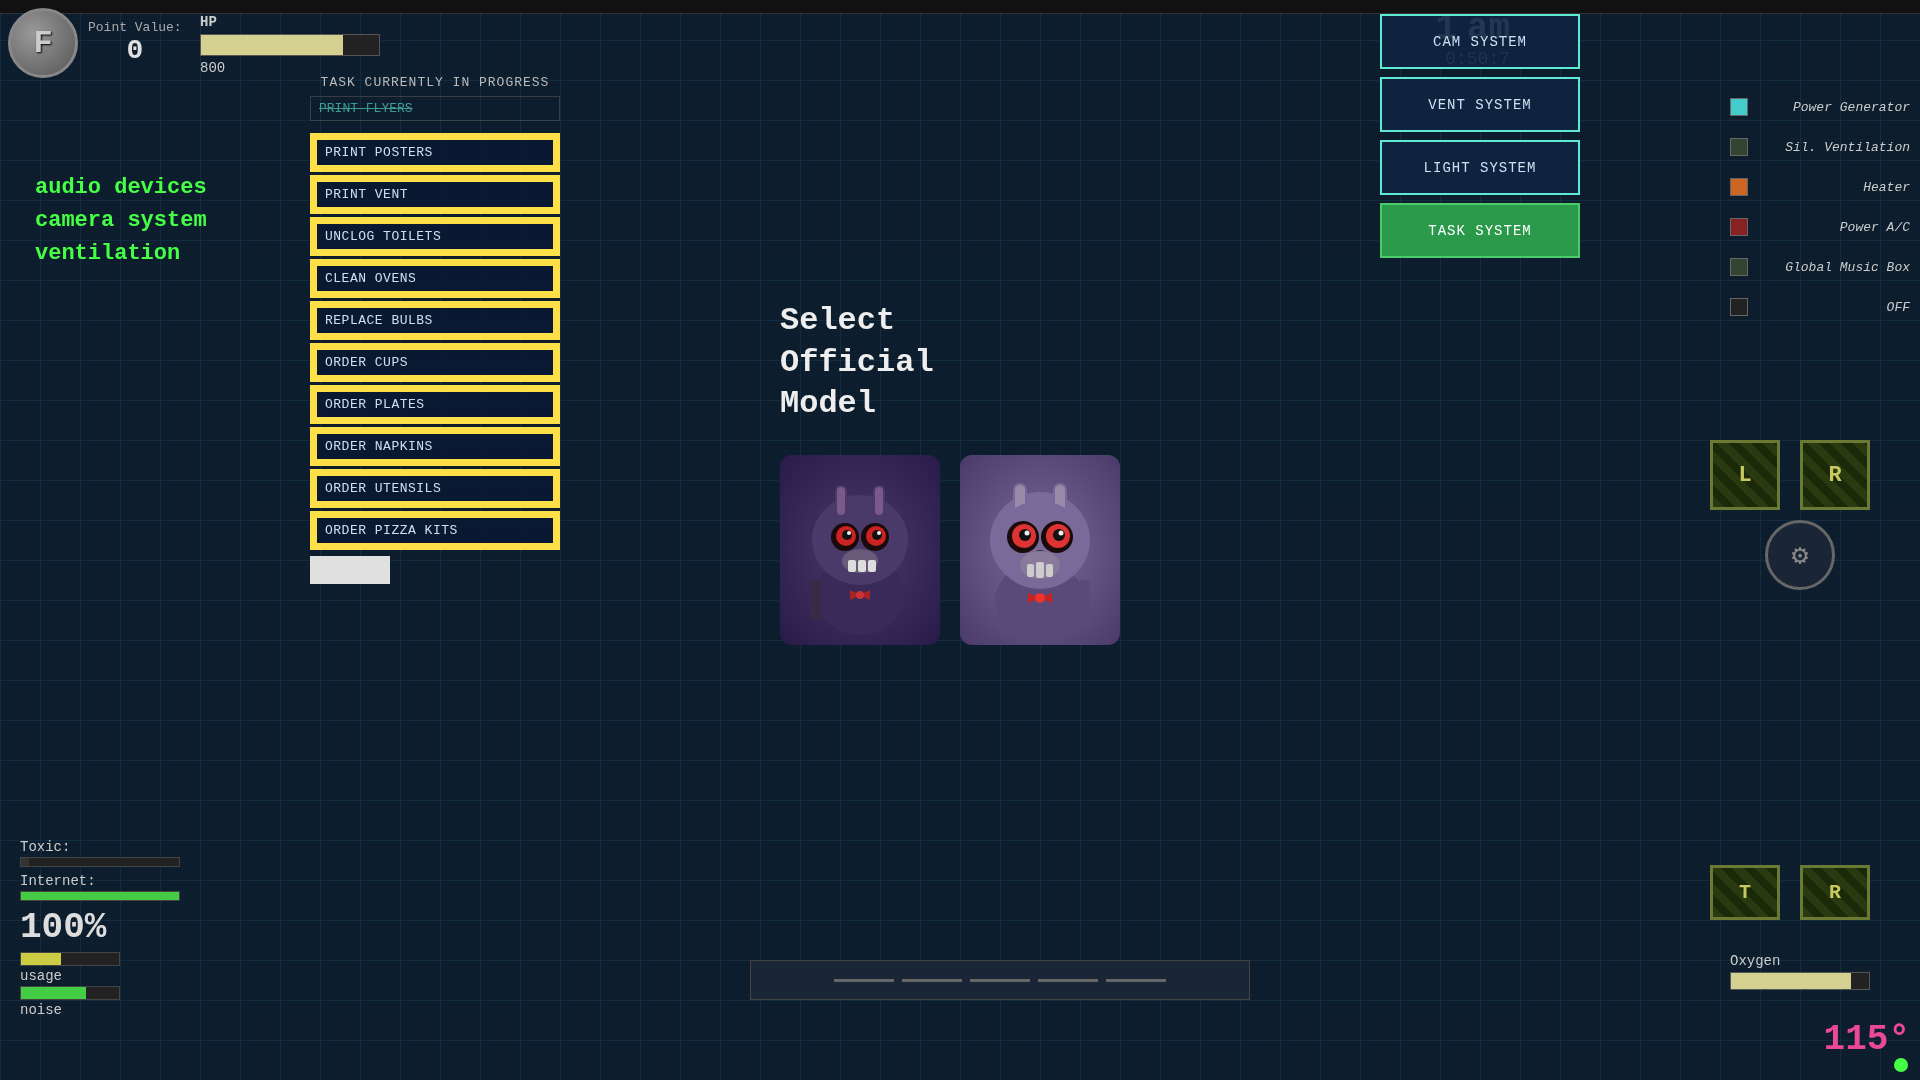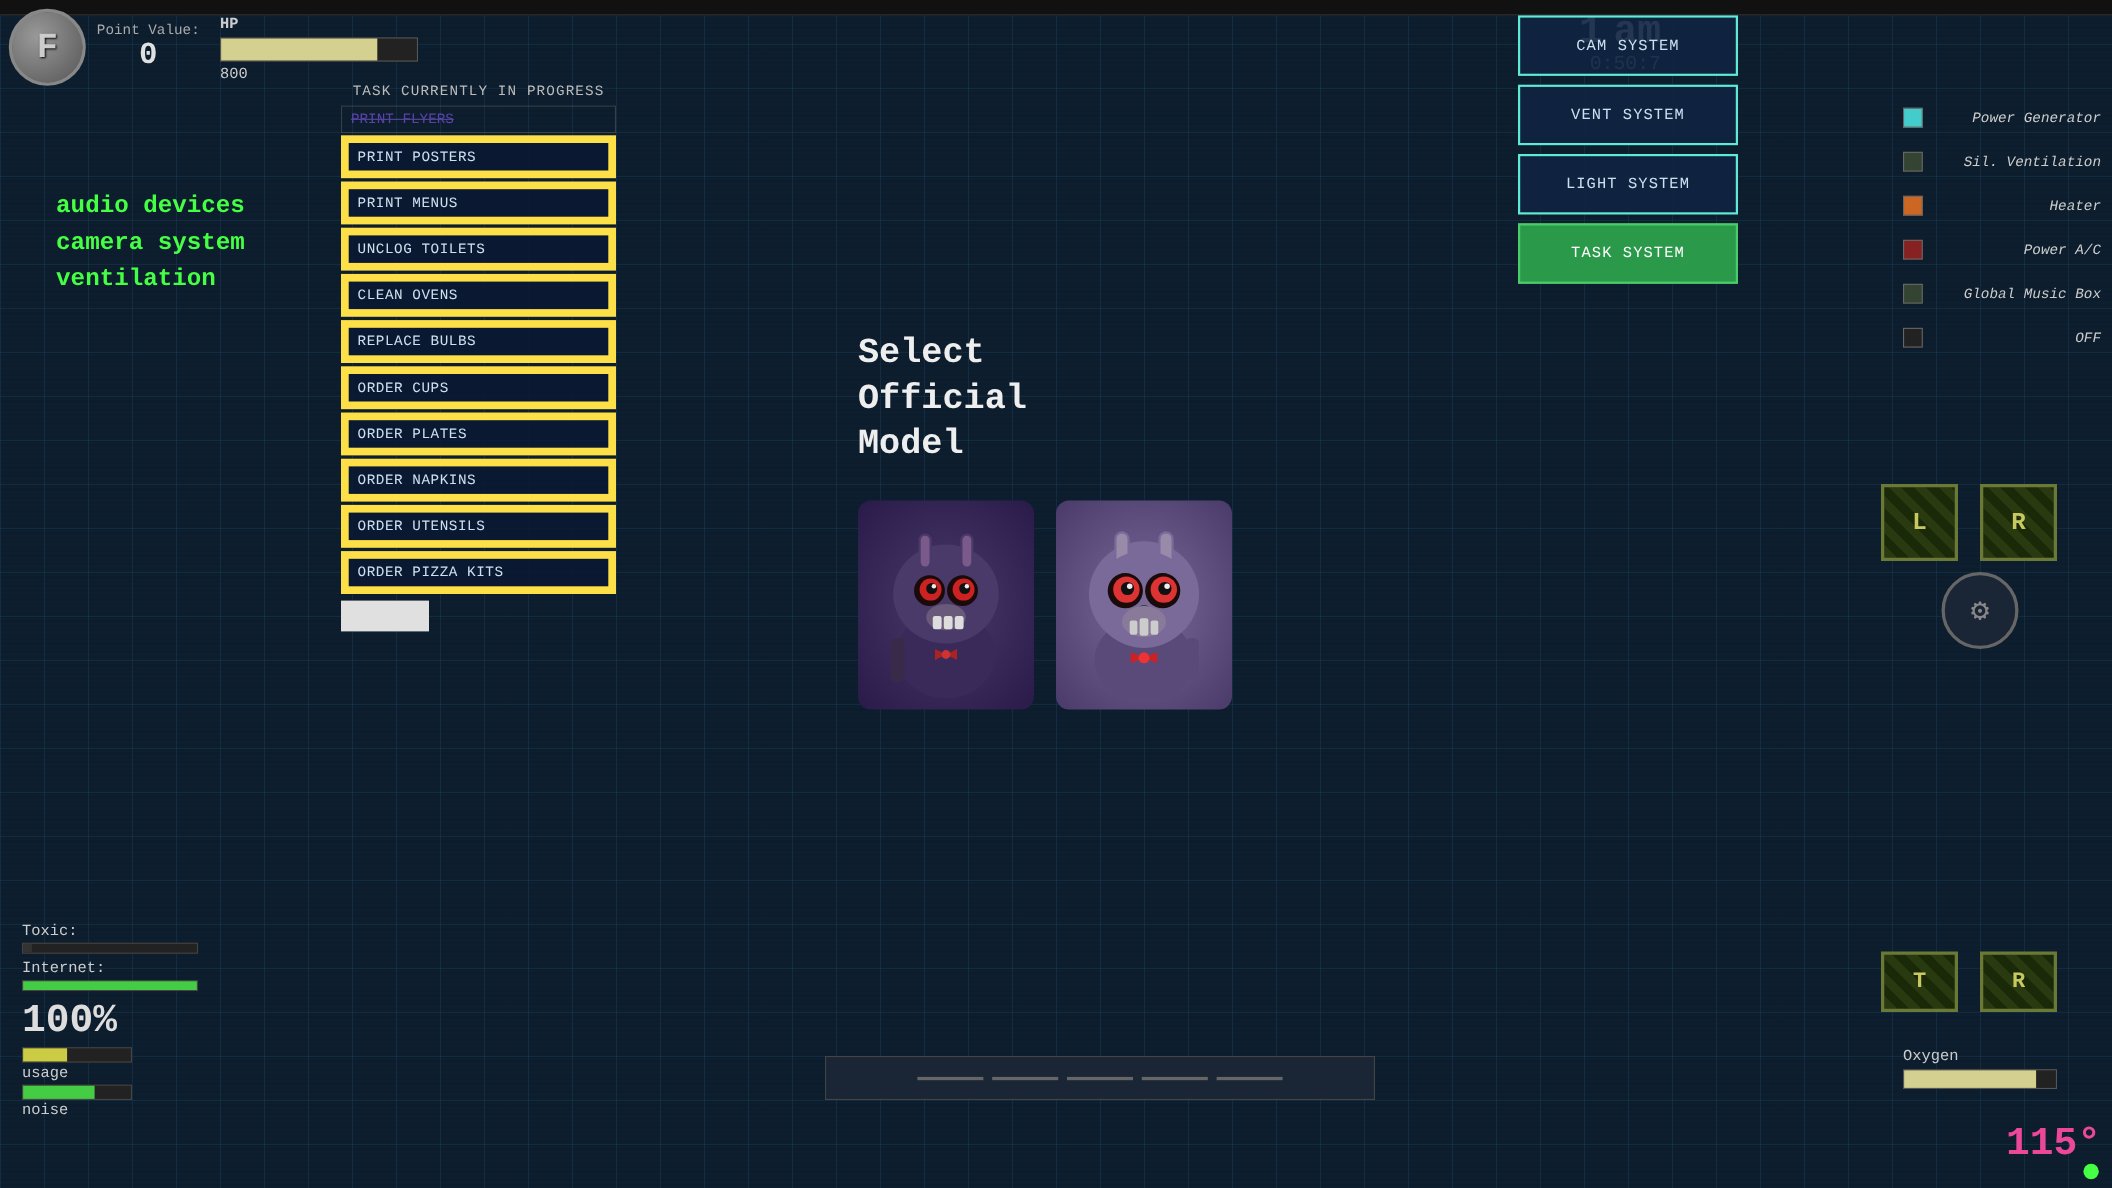--- a/index.html
+++ b/index.html
@@ -129,24 +129,24 @@
     .task-panel-title {
       color: #bbb;
       font-size: 13px;
       text-align: center;
       margin-bottom: 6px;
       letter-spacing: 1px;
     }
     .task-item-active {
       background: transparent;
       border: 1px solid #555;
-      color: #8b5cf6;
+      color: #5eead4;
       font-size: 13px;
       padding: 4px 8px;
-      margin-bottom: 2px;
+      margin-bottom: 12px;
       text-decoration: line-through;
       opacity: 0.6;
     }
     .task-item {
       background: rgba(10, 25, 50, 0.85);
       border: 7px solid #fde047;
       color: #cce0ee;
       font-size: 13px;
       padding: 5px 8px;
       margin-bottom: 3px;
@@ -160,21 +160,20 @@
       height: 28px;
       background: #e0e0e0;
       margin-top: 6px;
     }
 
     
     .left-labels {
       position: absolute;
       top: 175px;
       left: 35px;
-      margin-left: 16px;
     }
     .left-label-item {
       color: #44ff44;
       font-size: 22px;
       font-weight: bold;
       margin-bottom: 8px;
       font-family: 'Courier New', monospace;
     }
 
     
@@ -538,21 +537,21 @@
   <span class="time-am">1</span>
   <span class="time-am">am</span>
   <br>
   <span class="time-sub">0:50:7</span>
 </div>
 
 <div class="task-panel">
   <div class="task-panel-title">TASK CURRENTLY IN PROGRESS</div>
   <div class="task-item-active">PRINT FLYERS</div>
   <div class="task-item">PRINT POSTERS</div>
-  <div class="task-item">PRINT MENUS</div>
+  <div class="task-item">PRINT VENT</div>
   <div class="task-item">UNCLOG TOILETS</div>
   <div class="task-item">CLEAN OVENS</div>
   <div class="task-item">REPLACE BULBS</div>
   <div class="task-item">ORDER CUPS</div>
   <div class="task-item">ORDER PLATES</div>
   <div class="task-item">ORDER NAPKINS</div>
   <div class="task-item">ORDER UTENSILS</div>
   <div class="task-item">ORDER PIZZA KITS</div>
   <div class="task-select-box"></div>
 </div>

